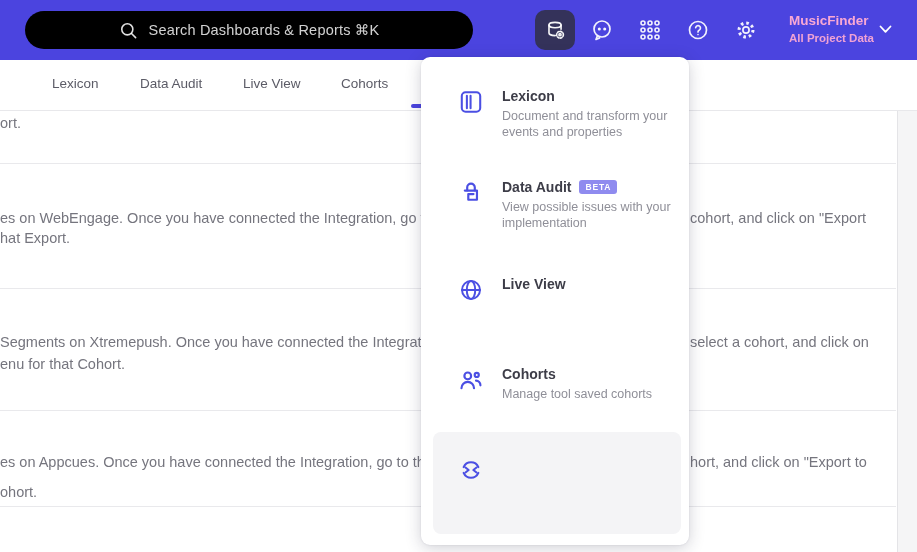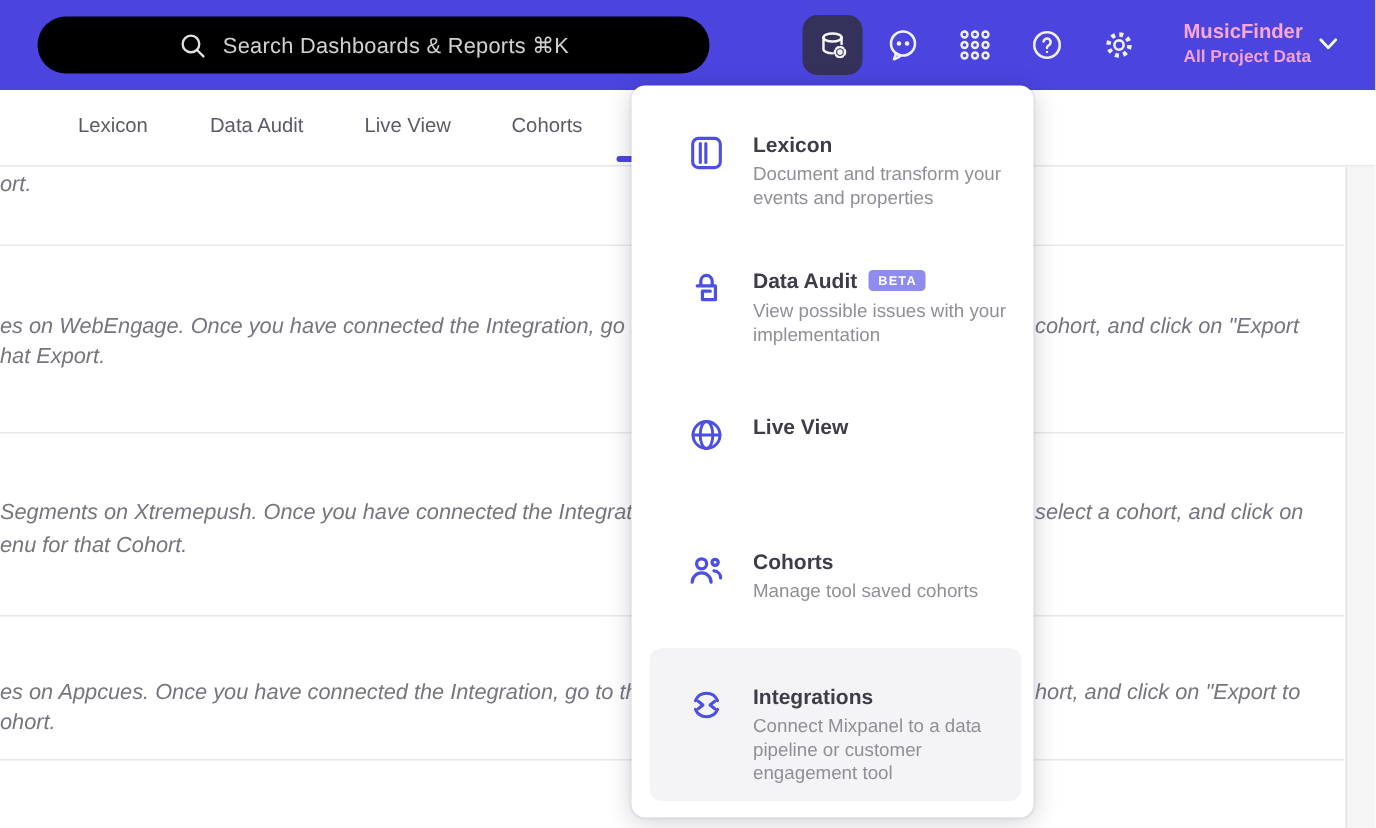--- a/index.html
+++ b/index.html
@@ -51,21 +51,21 @@
     background:#4B44DF;border-radius:2px;
   }
   
   .content{position:absolute;left:0;top:111px;width:917px;height:441px;z-index:1;}
   .rowline{position:absolute;left:0;width:896px;height:0;border-top:1px solid #E9E9EC;}
   .side-strip{
     position:absolute;left:897px;top:0;width:20px;height:441px;
     background:#F5F5F6;border-left:1px solid #E4E4E7;
   }
   .para{
-    position:absolute;white-space:nowrap;font-size:14.5px;color:#75757E;line-height:17px;font-style:italic;
+    position:absolute;white-space:nowrap;font-size:14.5px;color:#75757E;line-height:17px;
   }
   
   .menu{
     position:absolute;left:421px;top:57px;width:268px;height:488px;
     background:#ffffff;border-radius:9px;z-index:10;
     box-shadow:0 3px 16px rgba(40,40,70,0.22), 0 0 2px rgba(40,40,70,0.12);
   }
   .mi-highlight{
     position:absolute;left:12px;top:375px;width:248px;height:102px;
     border-radius:8px;background:#F4F4F6;
@@ -103,21 +103,21 @@
   <div class="para" style="left:0;top:99px">es on WebEngage. Once you have connected the Integration, go to the</div>
   <div class="para" style="left:690px;top:99px">cohort, and click on "Export</div>
   <div class="para" style="left:0;top:119px">hat Export.</div>
 
   <div class="para" style="left:0;top:223px">Segments on Xtremepush. Once you have connected the Integration,</div>
   <div class="para" style="left:690px;top:223px">select a cohort, and click on</div>
   <div class="para" style="left:0;top:245px">enu for that Cohort.</div>
 
   <div class="para" style="left:0;top:343px">es on Appcues. Once you have connected the Integration, go to the M</div>
   <div class="para" style="left:690px;top:343px">hort, and click on "Export to</div>
-  <div class="para" style="left:0;top:363px">ohort.</div>
+  <div class="para" style="left:0;top:373px">ohort.</div>
 </div>
 
 <div class="subnav">
   <span class="tab" style="left:52px">Lexicon</span>
   <span class="tab" style="left:140px">Data Audit</span>
   <span class="tab" style="left:243px">Live View</span>
   <span class="tab" style="left:341px">Cohorts</span>
   <div class="tab-underline"></div>
 </div>
 
@@ -270,20 +270,14 @@
 
   <div class="mi" style="top:399px">
     <span class="mi-icon">
       <svg width="26" height="26" viewBox="0 0 24 24" fill="none" stroke="currentColor" stroke-width="1.9" stroke-linecap="round" stroke-linejoin="round">
         <path d="M5.2 9.3 a7.4 7.4 0 0 1 13.6 0"></path>
         <path d="M18.8 14.7 a7.4 7.4 0 0 1 -13.6 0"></path>
         <path d="M6.9 9.7 L9.8 12 L6.9 14.3"></path>
         <path d="M17.1 9.7 L14.2 12 L17.1 14.3"></path>
       </svg>
     </span>
-    <span>
-      <span class="mi-title">
-          <span>Integrations</span>
-        </span>
-      <div class="mi-desc">Connect Mixpanel to a data pipeline or customer engagement tool</div>
-    </span>
   </div>
 </div>
 
 </body></html>

